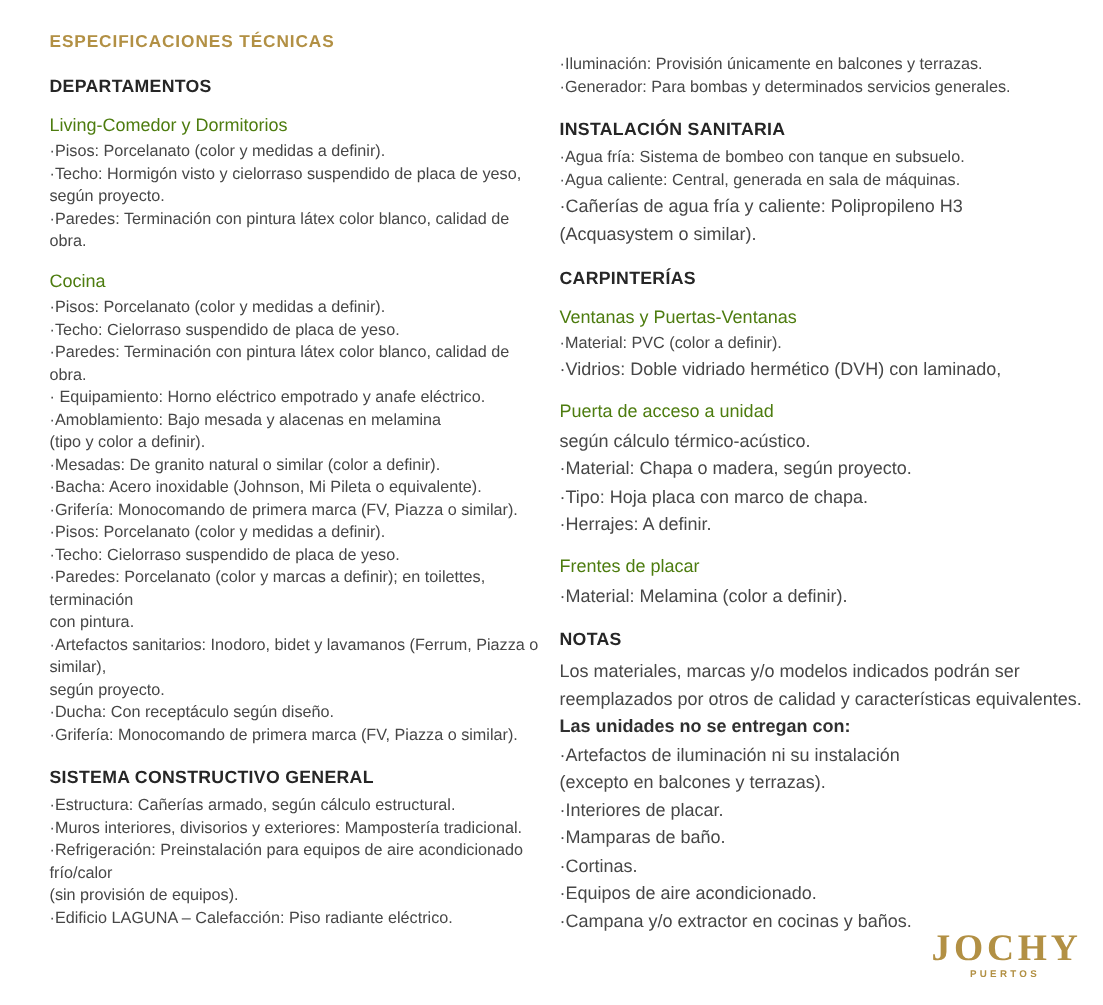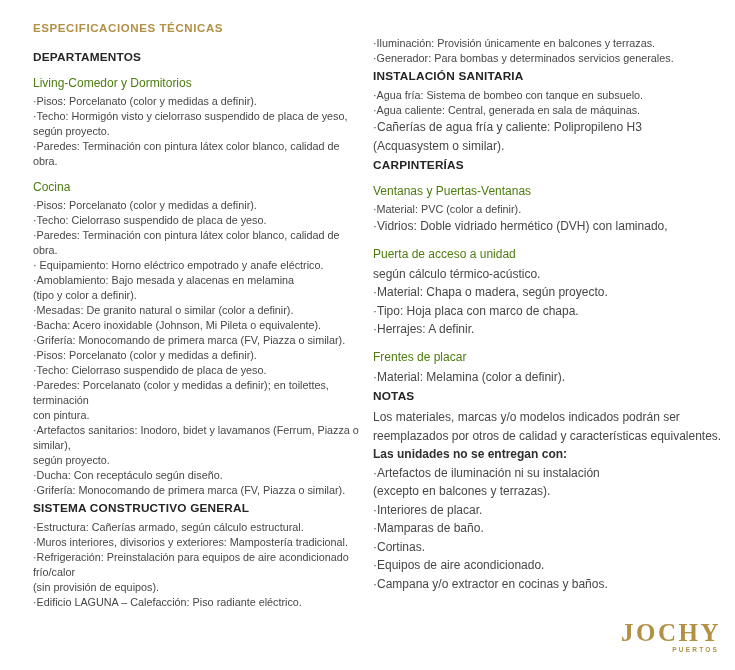--- a/index.html
+++ b/index.html
@@ -14,28 +14,28 @@
     font-size:11.5px; font-weight:bold; letter-spacing:0.6px;
     color:#b29044;
   }
   .col { position:absolute; }
   .col-left  { left:33px;  top:50px; width:334px; }
   .col-right { left:373px; top:36px; width:352px; }
 
   .ln   { color:#474747; font-size:10.8px; line-height:15px; }
   .lg   { font-size:12px; line-height:18.5px; }
   .h1   { font-weight:bold; color:#262626; font-size:11.8px; letter-spacing:0.2px;
-          margin-top:3px; margin-bottom:4px; line-height:15px; }
+          margin-top:13px; margin-bottom:4px; line-height:15px; }
   .h2   { color:#4d7c0f; font-size:12px; margin-top:11px; margin-bottom:3px; line-height:15px; }
   .pb   { font-weight:bold; color:#303030; }
   .col > .ln:first-child { margin-top:0; }
 
   .brand {
     position:absolute; right:14px; top:620px;
-    text-align:right; color:#b29044;
+    text-align:center; color:#b29044;
     font-family:"Liberation Serif","DejaVu Serif",serif;
   }
   .brand-name {
     font-size:25px; font-weight:bold; letter-spacing:2.5px; line-height:26px;
   }
   .brand-tagline {
     font-size:6.5px; letter-spacing:2.2px; font-weight:bold;
     margin-top:0px; padding-right:2px;
     font-family:"Liberation Sans","DejaVu Sans",sans-serif;
   }
@@ -57,21 +57,21 @@
     <div class="ln li">·Techo: Cielorraso suspendido de placa de yeso.</div>
     <div class="ln li">·Paredes: Terminación con pintura látex color blanco, calidad de obra.</div>
     <div class="ln li">· Equipamiento: Horno eléctrico empotrado y anafe eléctrico.</div>
     <div class="ln li">·Amoblamiento: Bajo mesada y alacenas en melamina</div>
     <div class="ln cont">(tipo y color a definir).</div>
     <div class="ln li">·Mesadas: De granito natural o similar (color a definir).</div>
     <div class="ln li">·Bacha: Acero inoxidable (Johnson, Mi Pileta o equivalente).</div>
     <div class="ln li">·Grifería: Monocomando de primera marca (FV, Piazza o similar).</div>
     <div class="ln li">·Pisos: Porcelanato (color y medidas a definir).</div>
     <div class="ln li">·Techo: Cielorraso suspendido de placa de yeso.</div>
-    <div class="ln li">·Paredes: Porcelanato (color y medidas a definir); en toilettes, terminación</div>
+    <div class="ln li">·Paredes: Porcelanato (color y marcas a definir); en toilettes, terminación</div>
     <div class="ln cont">con pintura.</div>
     <div class="ln li">·Artefactos sanitarios: Inodoro, bidet y lavamanos (Ferrum, Piazza o similar),</div>
     <div class="ln cont">según proyecto.</div>
     <div class="ln li">·Ducha: Con receptáculo según diseño.</div>
     <div class="ln li">·Grifería: Monocomando de primera marca (FV, Piazza o similar).</div>
     <div class="ln h1">SISTEMA CONSTRUCTIVO GENERAL</div>
     <div class="ln li">·Estructura: Cañerías armado, según cálculo estructural.</div>
     <div class="ln li">·Muros interiores, divisorios y exteriores: Mampostería tradicional.</div>
     <div class="ln li">·Refrigeración: Preinstalación para equipos de aire acondicionado frío/calor</div>
     <div class="ln cont">(sin provisión de equipos).</div>

